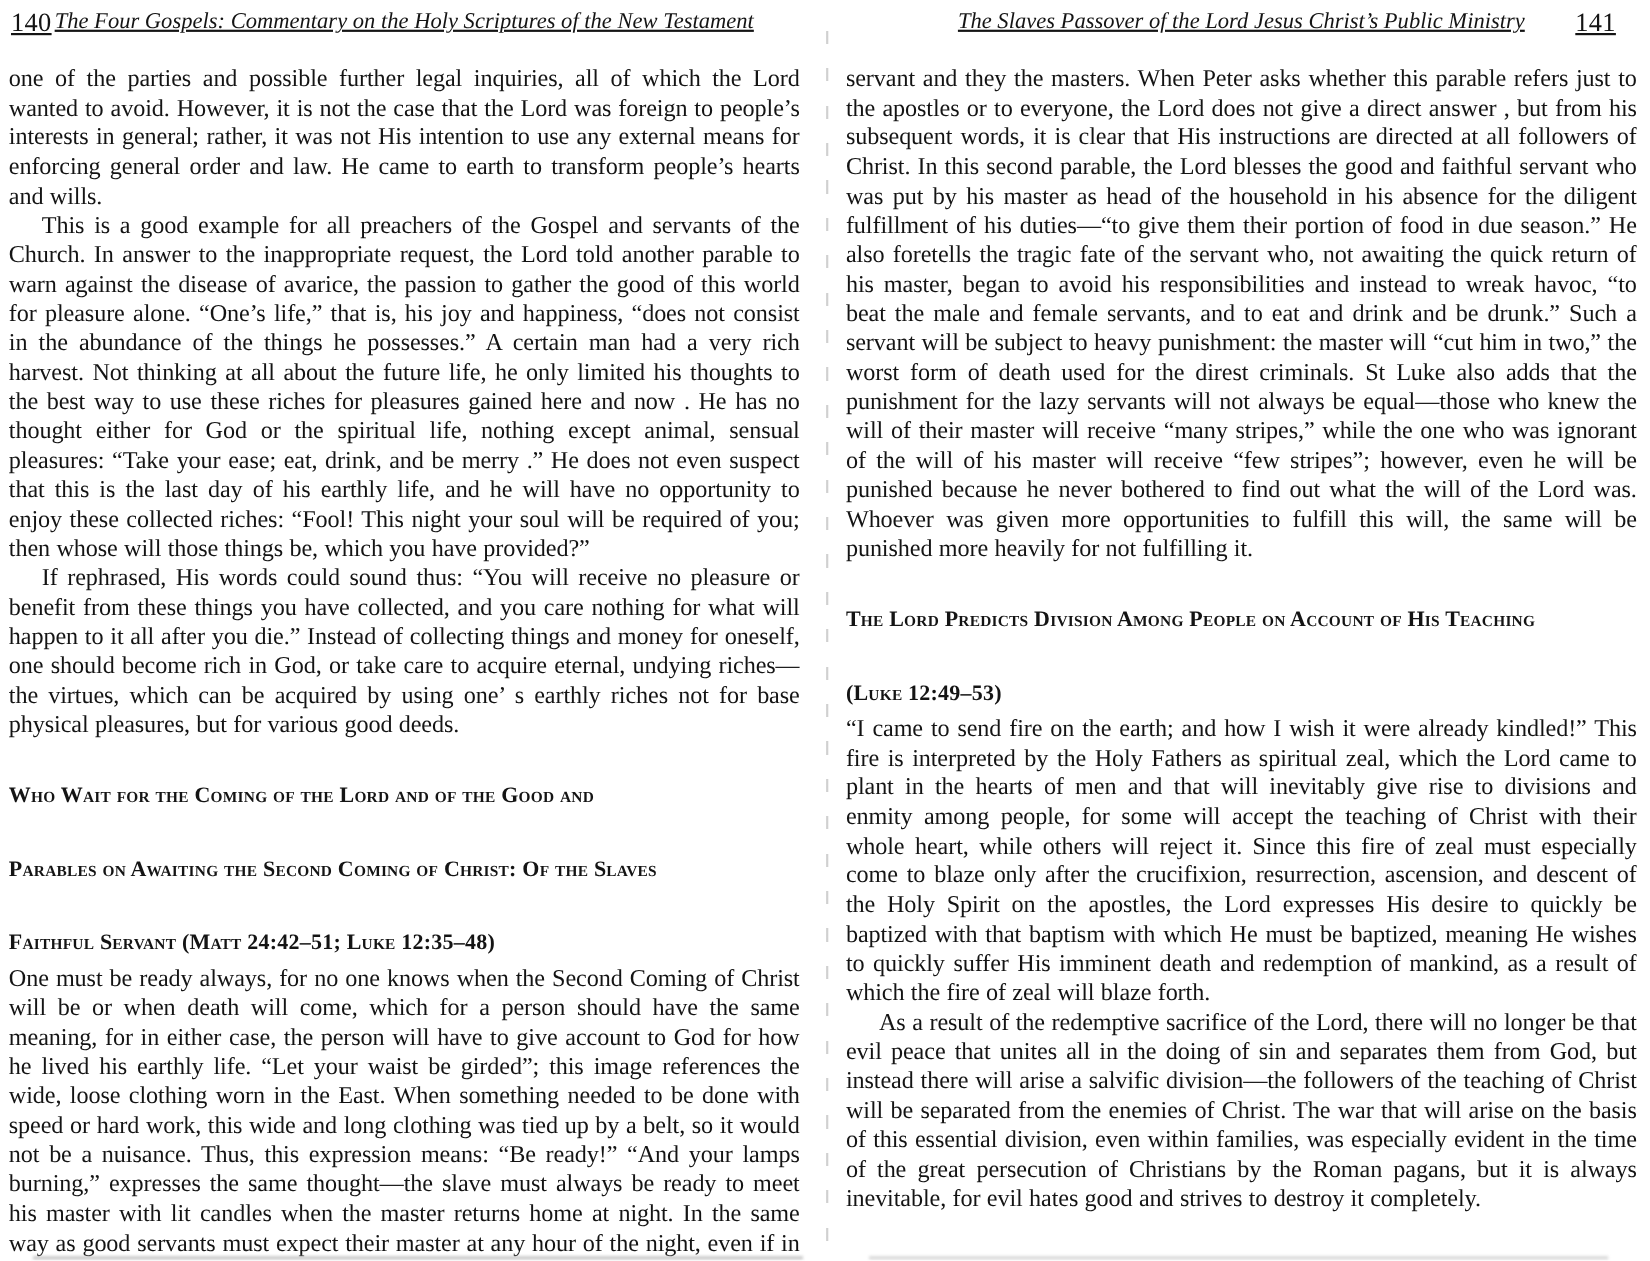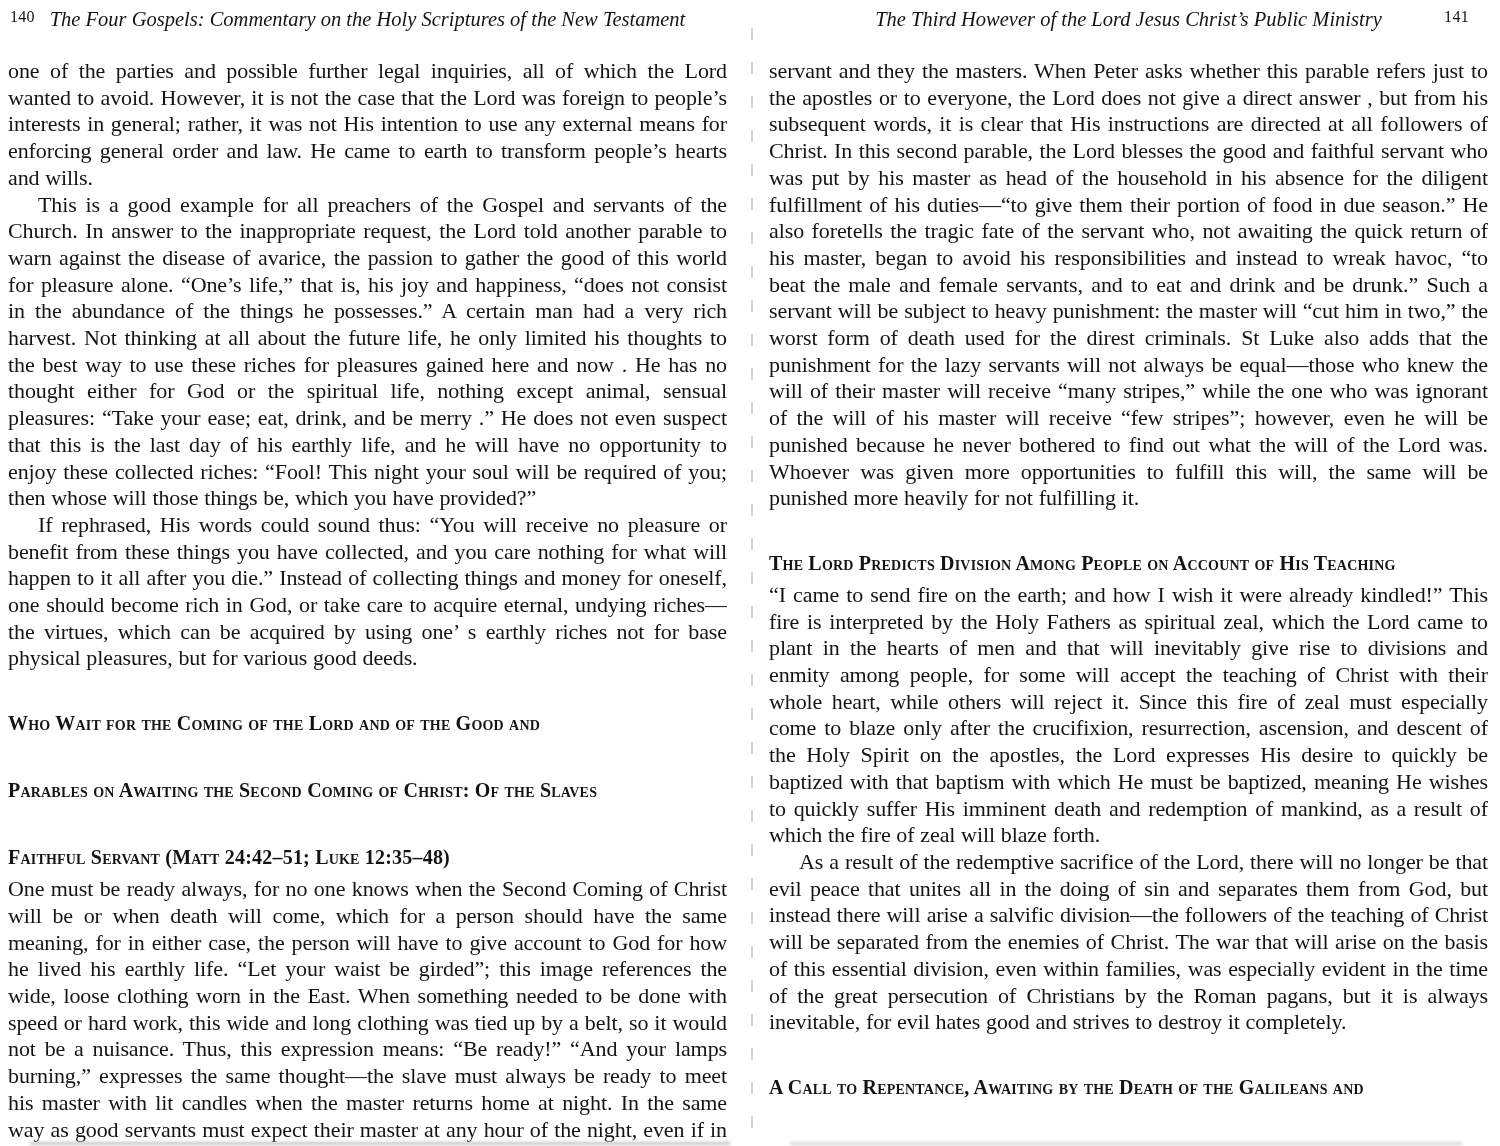--- a/index.html
+++ b/index.html
@@ -25,32 +25,34 @@
   }
   .page-header {
     position: relative;
     height: 27px;
     margin-bottom: 23px;
     font-size: 20px;
   }
   .page-header .pagenum {
     position: absolute;
     top: 0;
-    font-size: 16px;
+    font-size: 24px;
     font-style: normal;
     letter-spacing: 0.3px;
+    text-decoration: underline;
   }
   .page-left .pagenum { left: 2px; }
   .page-right .pagenum { right: 19px; }
   .running-title {
     display: block;
     text-align: center;
     font-style: italic;
     font-size: 20.5px;
     white-space: nowrap;
+    text-decoration: underline;
   }
   .page-body p {
     margin: 0;
     font-size: 22px;
     line-height: 26.7px;
     text-align: justify;
     letter-spacing: -0.1px;
     word-spacing: 0.4px;
   }
   .page-body p.indent { text-indent: 30px; }
@@ -106,27 +108,28 @@
         <span class="hline">Who Wait for the Coming of the Lord and of the Good and</span>
         <span class="hline">Parables on Awaiting the Second Coming of Christ: Of the Slaves</span>
         <span class="hline">Faithful Servant (Matt 24:42–51; Luke 12:35–48)</span>
       </div>
       <p>One must be ready always, for no one knows when the Second Coming of Christ will be or when death will come, which for a person should have the same meaning, for in either case, the person will have to give account to God for how he lived his earthly life. “Let your waist be girded”; this image references the wide, loose clothing worn in the East. When something needed to be done with speed or hard work, this wide and long clothing was tied up by a belt, so it would not be a nuisance. Thus, this expression means: “Be ready!” “And your lamps burning,” expresses the same thought—the slave must always be ready to meet his master with lit candles when the master returns home at night. In the same way as good servants must expect their master at any hour of the night, even if in the second or third watch of the night, the true follower of Christ always must be morally ready to meet His Second Coming. For this spiritual vigilance, the Lord promises a reward: “Blessed are those servants,” He says.</p>
     </div>
   </div>
 
   <div class="page page-right">
     <div class="page-header">
-      <span class="running-title">The Third However of the Lord Jesus Christ’s Public Ministry</span>
+      <span class="running-title">The Slaves Passover of the Lord Jesus Christ’s Public Ministry</span>
       <span class="pagenum">141</span>
     </div>
     <div class="page-body">
       <p>servant and they the masters. When Peter asks whether this parable refers just to the apostles or to everyone, the Lord does not give a direct answer , but from his subsequent words, it is clear that His instructions are directed at all followers of Christ. In this second parable, the Lord blesses the good and faithful servant who was put by his master as head of the household in his absence for the diligent fulfillment of his duties—“to give them their portion of food in due season.” He also foretells the tragic fate of the servant who, not awaiting the quick return of his master, began to avoid his responsibilities and instead to wreak havoc, “to beat the male and female servants, and to eat and drink and be drunk.” Such a servant will be subject to heavy punishment: the master will “cut him in two,” the worst form of death used for the direst criminals. St Luke also adds that the punishment for the lazy servants will not always be equal—those who knew the will of their master will receive “many stripes,” while the one who was ignorant of the will of his master will receive “few stripes”; however, even he will be punished because he never bothered to find out what the will of the Lord was. Whoever was given more opportunities to fulfill this will, the same will be punished more heavily for not fulfilling it.</p>
       <div class="section-heading">
         <span class="hline">The Lord Predicts Division Among People on Account of His Teaching</span>
+        <span class="hline">(Luke 12:49–53)</span>
       </div>
       <p>“I came to send fire on the earth; and how I wish it were already kindled!” This fire is interpreted by the Holy Fathers as spiritual zeal, which the Lord came to plant in the hearts of men and that will inevitably give rise to divisions and enmity among people, for some will accept the teaching of Christ with their whole heart, while others will reject it. Since this fire of zeal must especially come to blaze only after the crucifixion, resurrection, ascension, and descent of the Holy Spirit on the apostles, the Lord expresses His desire to quickly be baptized with that baptism with which He must be baptized, meaning He wishes to quickly suffer His imminent death and redemption of mankind, as a result of which the fire of zeal will blaze forth.</p>
       <p class="indent">As a result of the redemptive sacrifice of the Lord, there will no longer be that evil peace that unites all in the doing of sin and separates them from God, but instead there will arise a salvific division—the followers of the teaching of Christ will be separated from the enemies of Christ. The war that will arise on the basis of this essential division, even within families, was especially evident in the time of the great persecution of Christians by the Roman pagans, but it is always inevitable, for evil hates good and strives to destroy it completely.</p>
       <div class="section-heading">
         <span class="hline">A Call to Repentance, Awaiting by the Death of the Galileans and</span>
       </div>
     </div>
   </div>
 
   <div class="gutter-line"></div>

